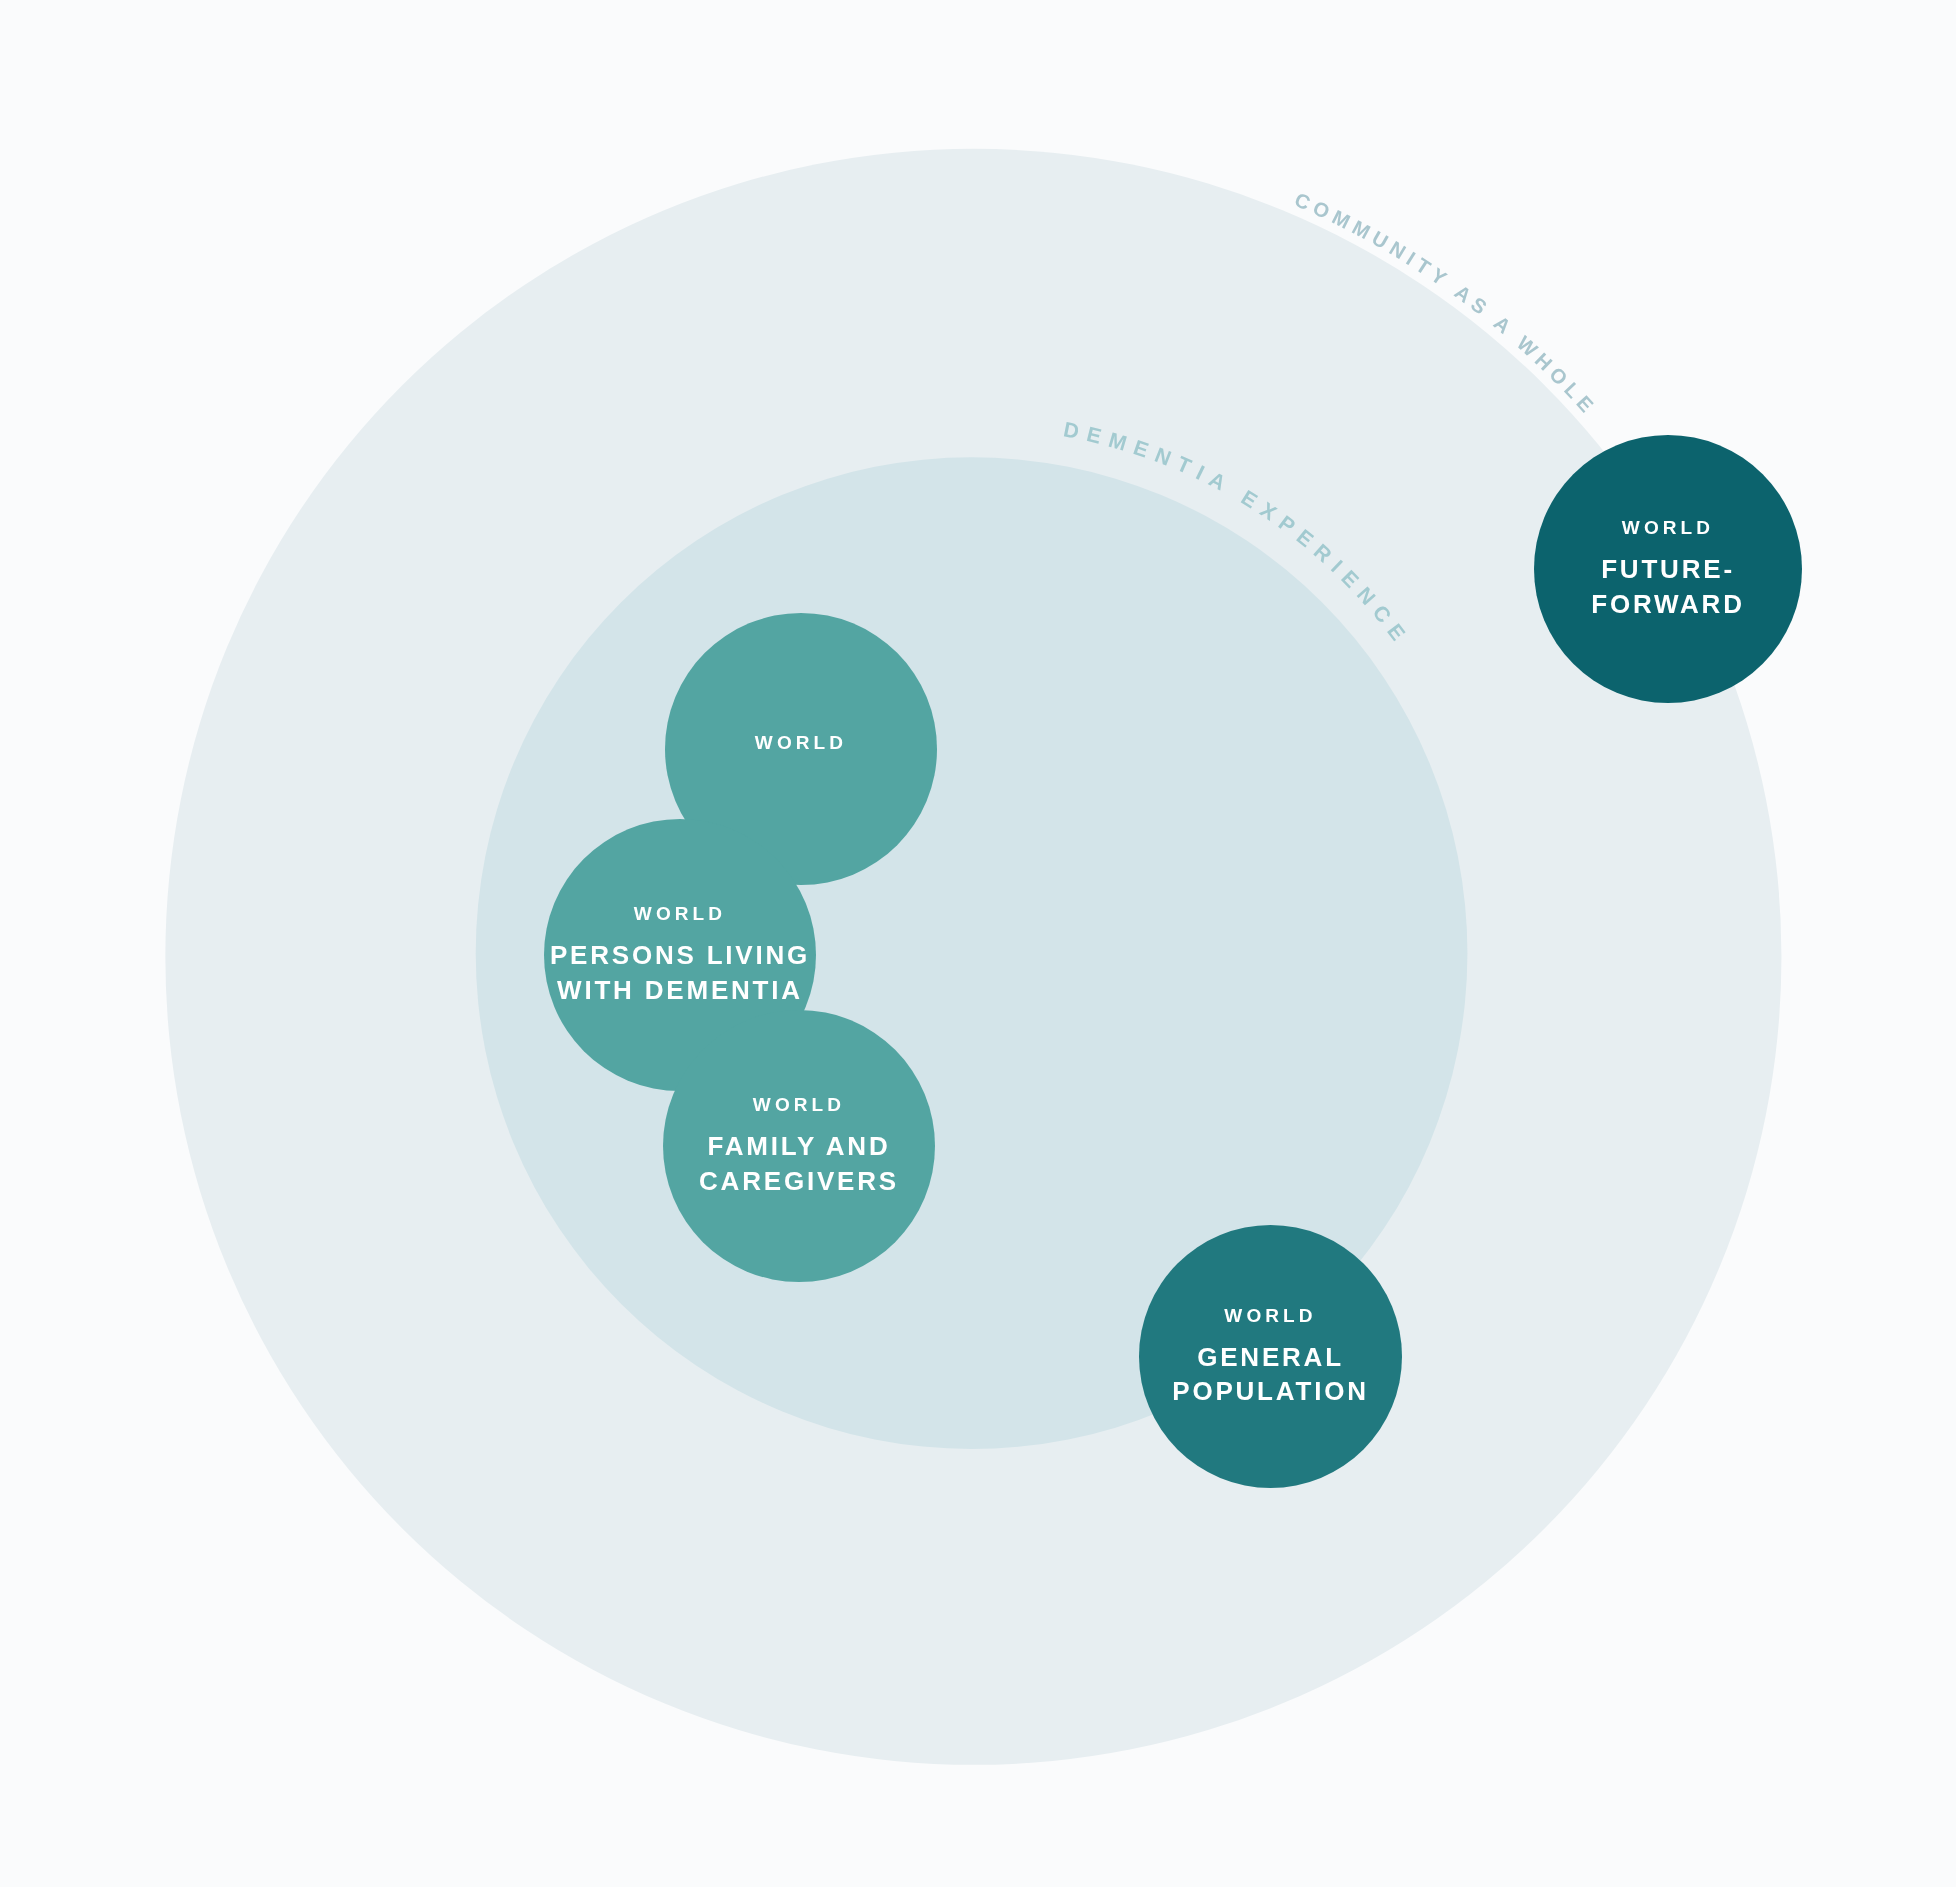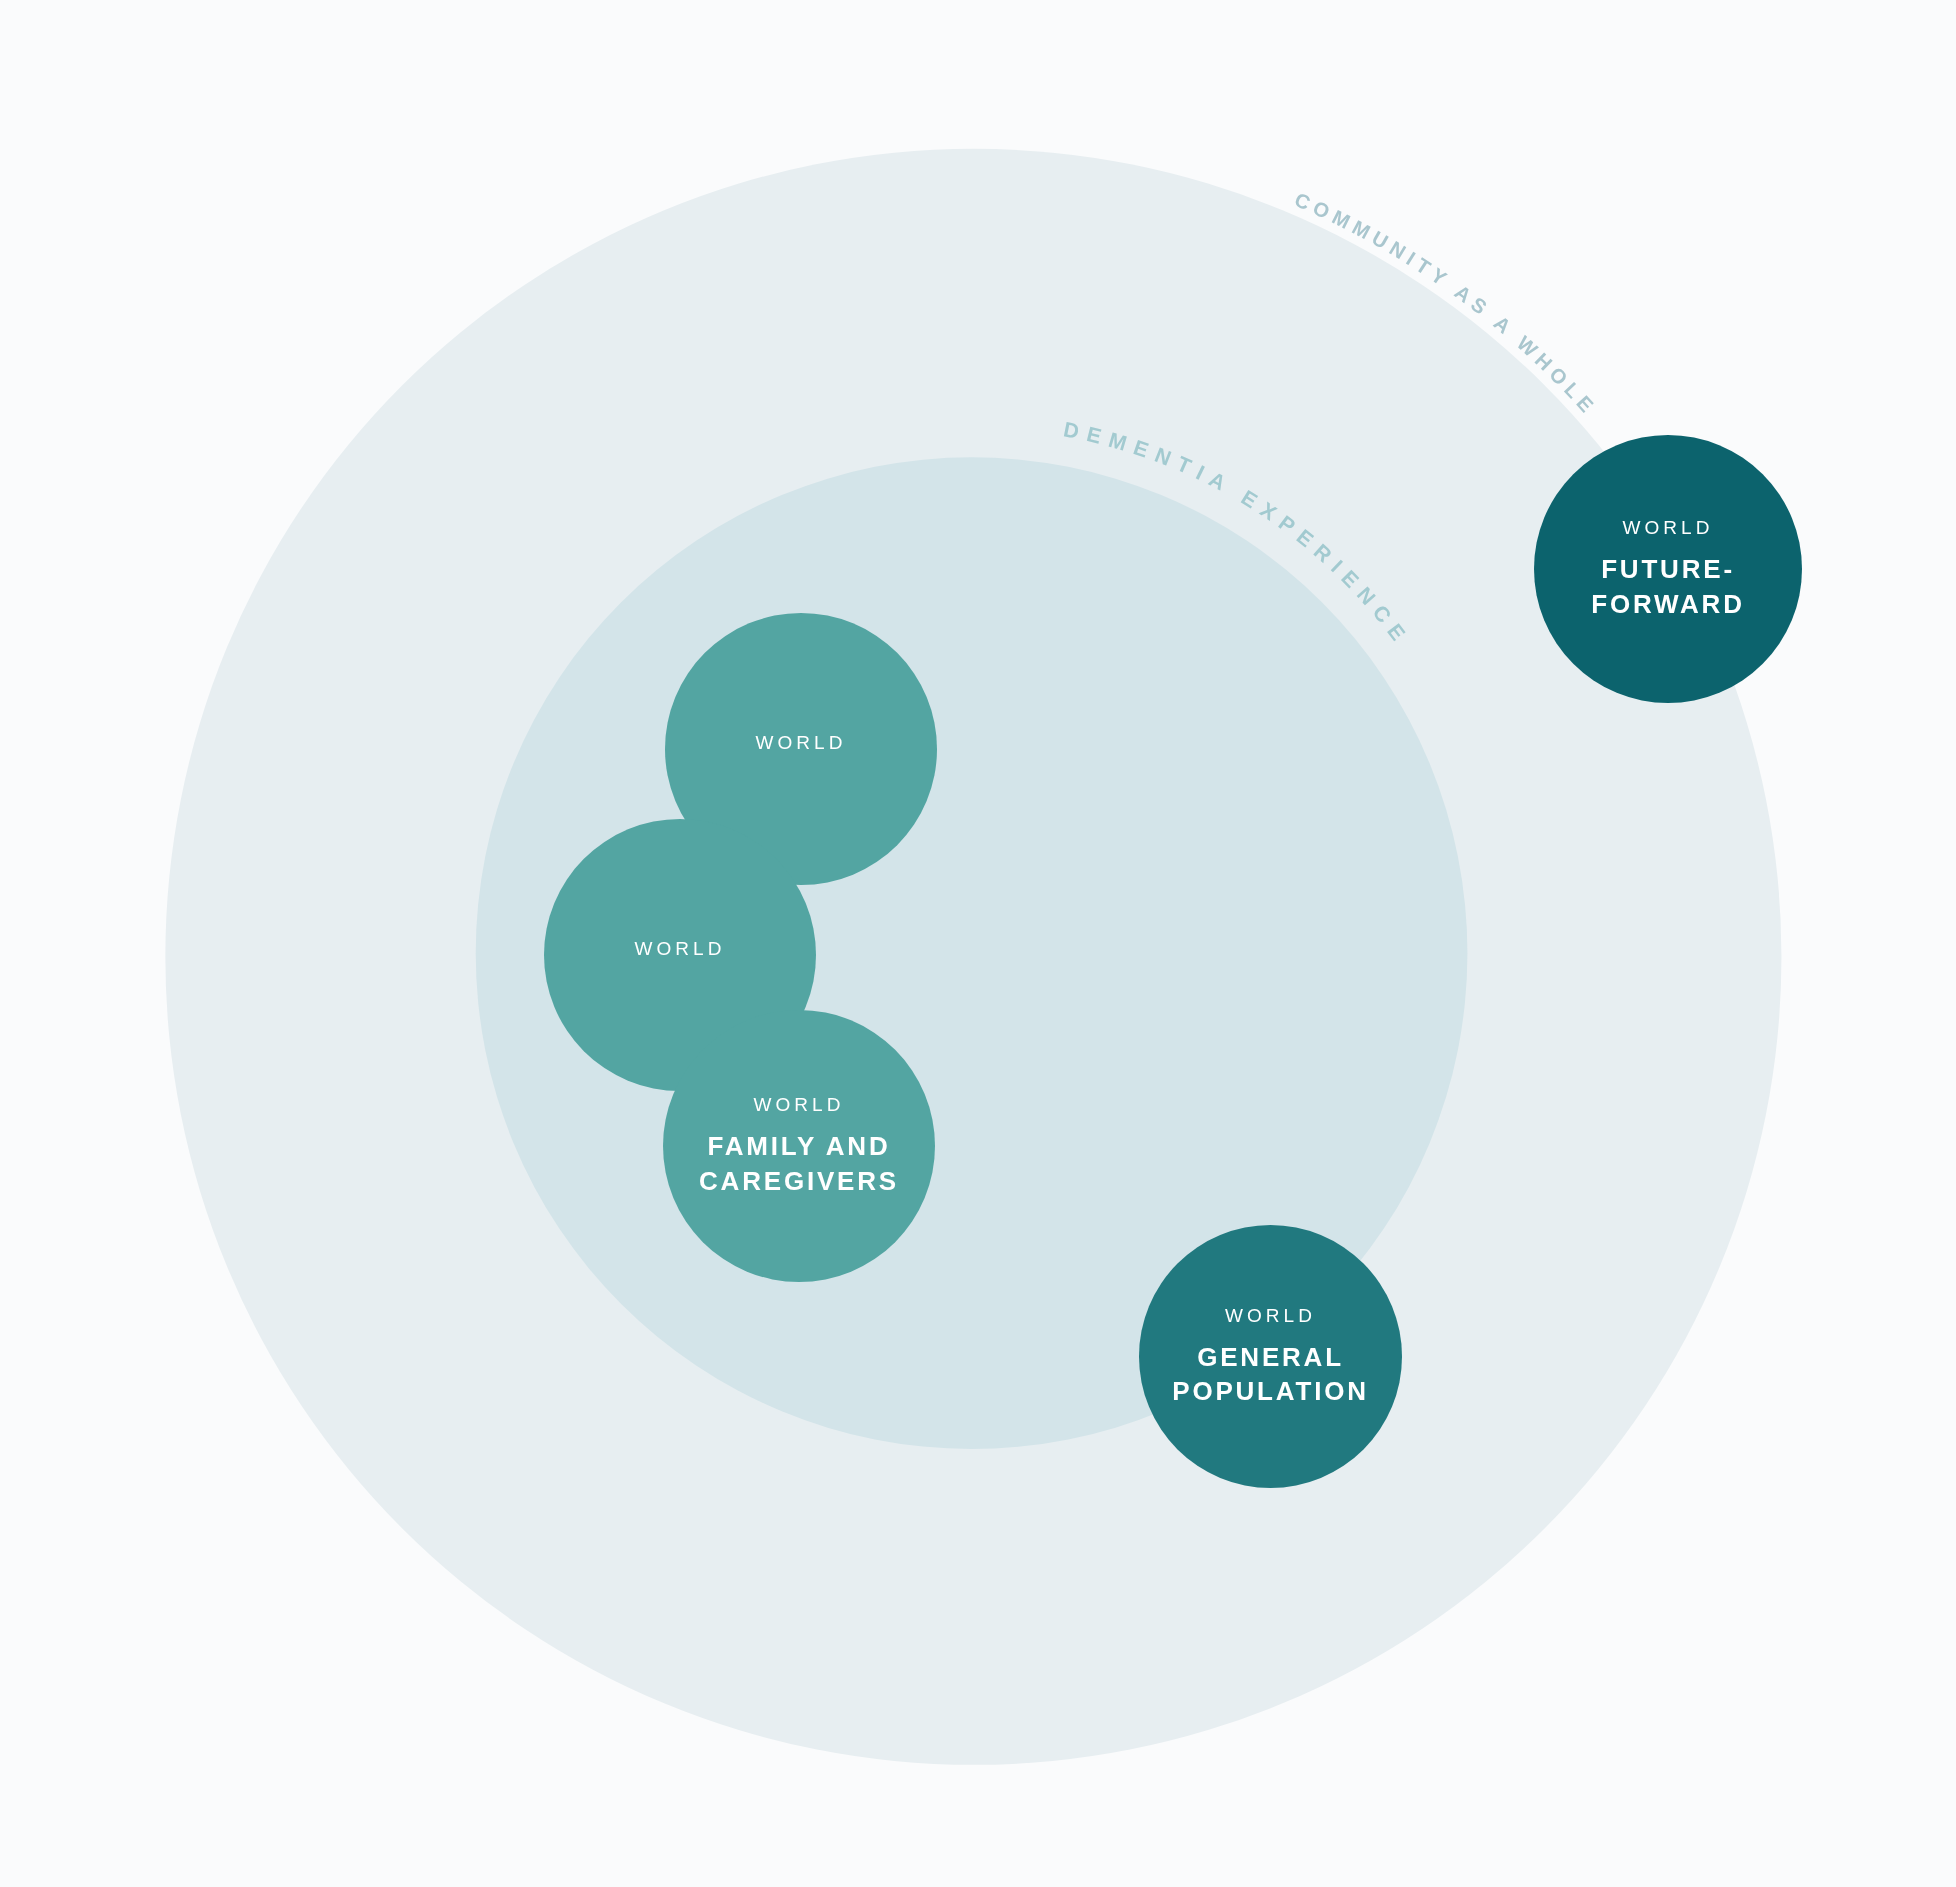--- a/index.html
+++ b/index.html
@@ -43,21 +43,21 @@
     align-items: center;
     justify-content: center;
     text-align: center;
     color: #ffffff;
   }
   .world--mid   { background: #53a5a2; }
   .world--dark  { background: #21797f; }
   .world--deep  { background: #0c636d; }
   .world__eyebrow {
     font-size: 19px;
-    font-weight: 400;
+    font-weight: 700;
     letter-spacing: 4.1px;
     text-transform: uppercase;
     margin-bottom: 13px;
     white-space: nowrap;
   }
   .world__name {
     font-size: 26px;
     font-weight: 700;
     letter-spacing: 2.8px;
     line-height: 1.32;
@@ -88,20 +88,22 @@
       <textPath href="#arcDementia">DEMENTIA EXPERIENCE</textPath>
     </text>
   </svg>
 
   <div class="world world--mid" style="left:665px; top:613px; width:272px; height:272px;">
     <div class="world__eyebrow">WORLD</div>
   </div>
 
   <div class="world world--mid" style="left:544px; top:819px; width:272px; height:272px;">
     <div class="world__eyebrow">WORLD</div>
+    <div class="world__name">PERSONS LIVING
+WITH DEMENTIA</div>
   </div>
 
   <div class="world world--mid" style="left:663px; top:1010px; width:272px; height:272px;">
     <div class="world__eyebrow">WORLD</div>
     <div class="world__name">FAMILY AND
 CAREGIVERS</div>
   </div>
 
   <div class="world world--dark" style="left:1139px; top:1225px; width:263px; height:263px;">
     <div class="world__eyebrow">WORLD</div>

